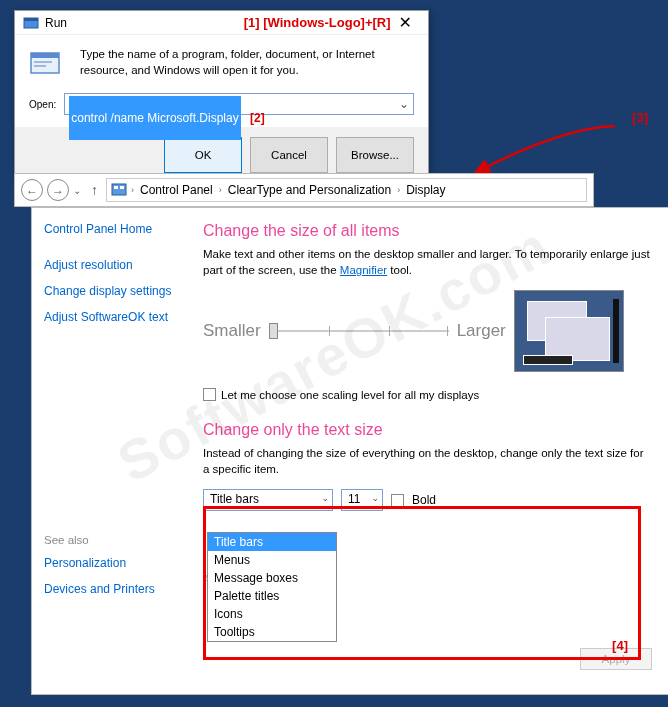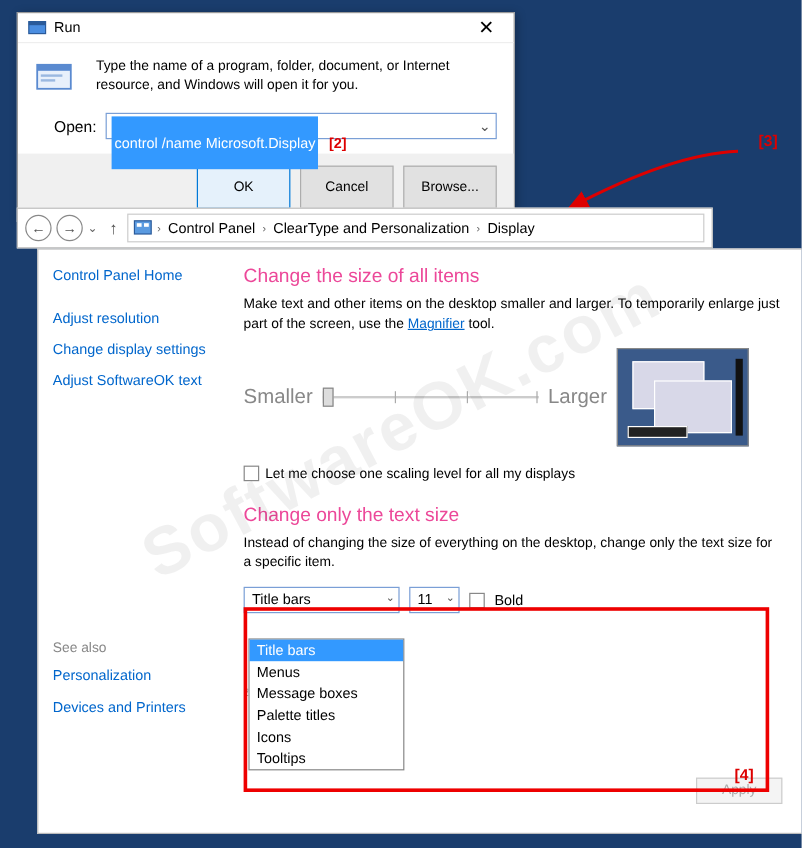--- a/index.html
+++ b/index.html
@@ -9,21 +9,21 @@
 .run-dialog { position: absolute; top: 10px; left: 14px; width: 415px; background: #fff; border: 1px solid #999; box-shadow: 2px 2px 8px rgba(0,0,0,0.3); }
 .run-title { display: flex; align-items: center; padding: 2px 8px; border-bottom: 1px solid #eee; }
 .run-title .icon { width: 16px; height: 16px; margin-right: 6px; }
 .run-title-text { flex: 1; font-size: 12px; }
 .annotation-1 { color: #d00; font-weight: bold; font-size: 13px; margin-left: 30px; }
 .close-x { font-size: 16px; padding: 0 8px; cursor: default; }
 .run-body { display: flex; padding: 12px 14px 10px 14px; gap: 19px; }
 .run-body-icon { width: 32px; height: 32px; flex-shrink: 0; }
 .run-desc { font-size: 11.5px; line-height: 1.35; }
 .run-open-row { display: flex; align-items: center; padding: 4px 14px 12px 14px; gap: 8px; }
-.run-open-lbl { font-size: 13px; margin-left: 16px; }
+.run-open-lbl { font-size: 10px; }
 .run-input { flex: 1; border: 1px solid #7a9fd6; height: 22px; padding: 2px 18px 2px 4px; position: relative; background: #fff; }
 .run-input-text { background: #3399ff; color: #fff; padding: 15px 2px; font-size: 12px; display: inline-block; }
 .run-input-ann { color: #d00; font-weight: bold; font-size: 12px; margin-left: 6px; }
 .run-dd { position: absolute; right: 2px; top: 2px; width: 14px; height: 16px; display: flex; align-items: center; justify-content: center; color: #555; }
 .run-buttons { background: #f0f0f0; padding: 10px 14px; display: flex; justify-content: flex-end; gap: 8px; }
 .btn { border: 1px solid #adadad; background: #e1e1e1; min-width: 78px; height: 36px; font-size: 11.5px; cursor: default; }
 .btn.default { border: 1px solid #0078d7; background: #e5f1fb; }
 
 
 .arrow-3 { position: absolute; top: 110px; right: 20px; color: #d00; font-weight: bold; font-size: 13px; }
@@ -90,20 +90,21 @@
 
 <div class="watermark">SoftwareOK.com</div>
 
 <div class="run-dialog">
   <div class="run-title">
     <svg class="icon" viewBox="0 0 16 16">
         <rect x="1" y="3" width="14" height="10" fill="#4a8de0" stroke="#2a5a9a"></rect>
         <rect x="1" y="3" width="14" height="3" fill="#2a5a9a"></rect>
       </svg>
     <span class="run-title-text">Run</span>
+    <span class="annotation-1">[1]  [Windows-Logo]+[R]</span>
     <span class="close-x">✕</span>
   </div>
   <div class="run-body">
     <svg class="run-body-icon" viewBox="0 0 32 32">
         <rect x="2" y="6" width="28" height="20" fill="#e8f0fb" stroke="#5a8ad0" stroke-width="1.5"></rect>
         <rect x="2" y="6" width="28" height="5" fill="#5a8ad0"></rect>
         <rect x="5" y="14" width="18" height="2" fill="#9ab8e0"></rect>
         <rect x="5" y="18" width="12" height="2" fill="#9ab8e0"></rect>
       </svg>
     <div class="run-desc">Type the name of a program, folder, document, or Internet resource, and Windows will open it for you.</div>

